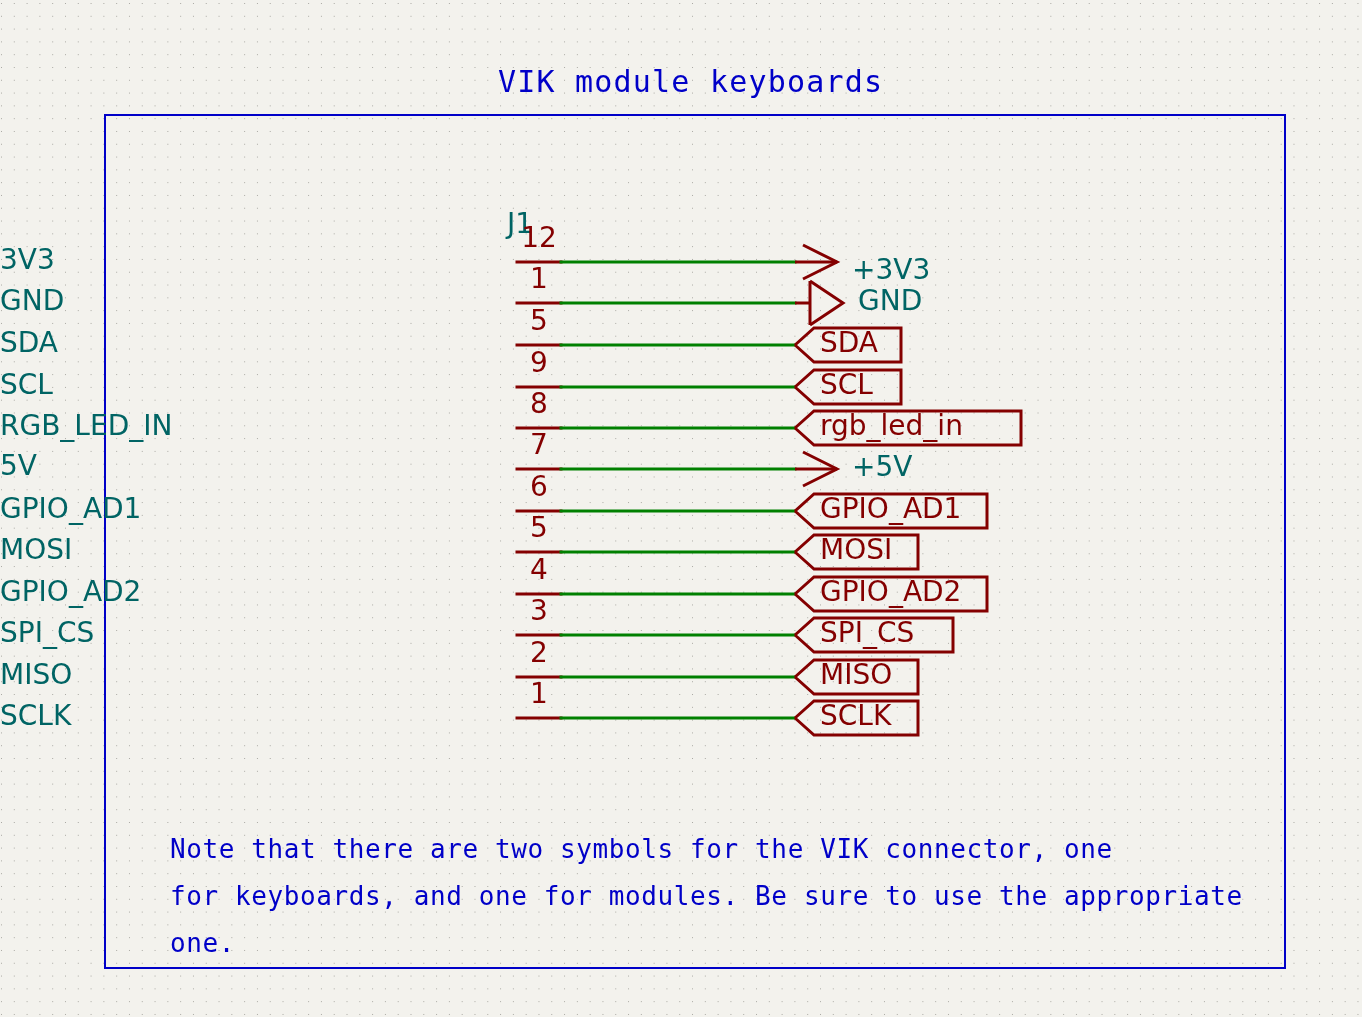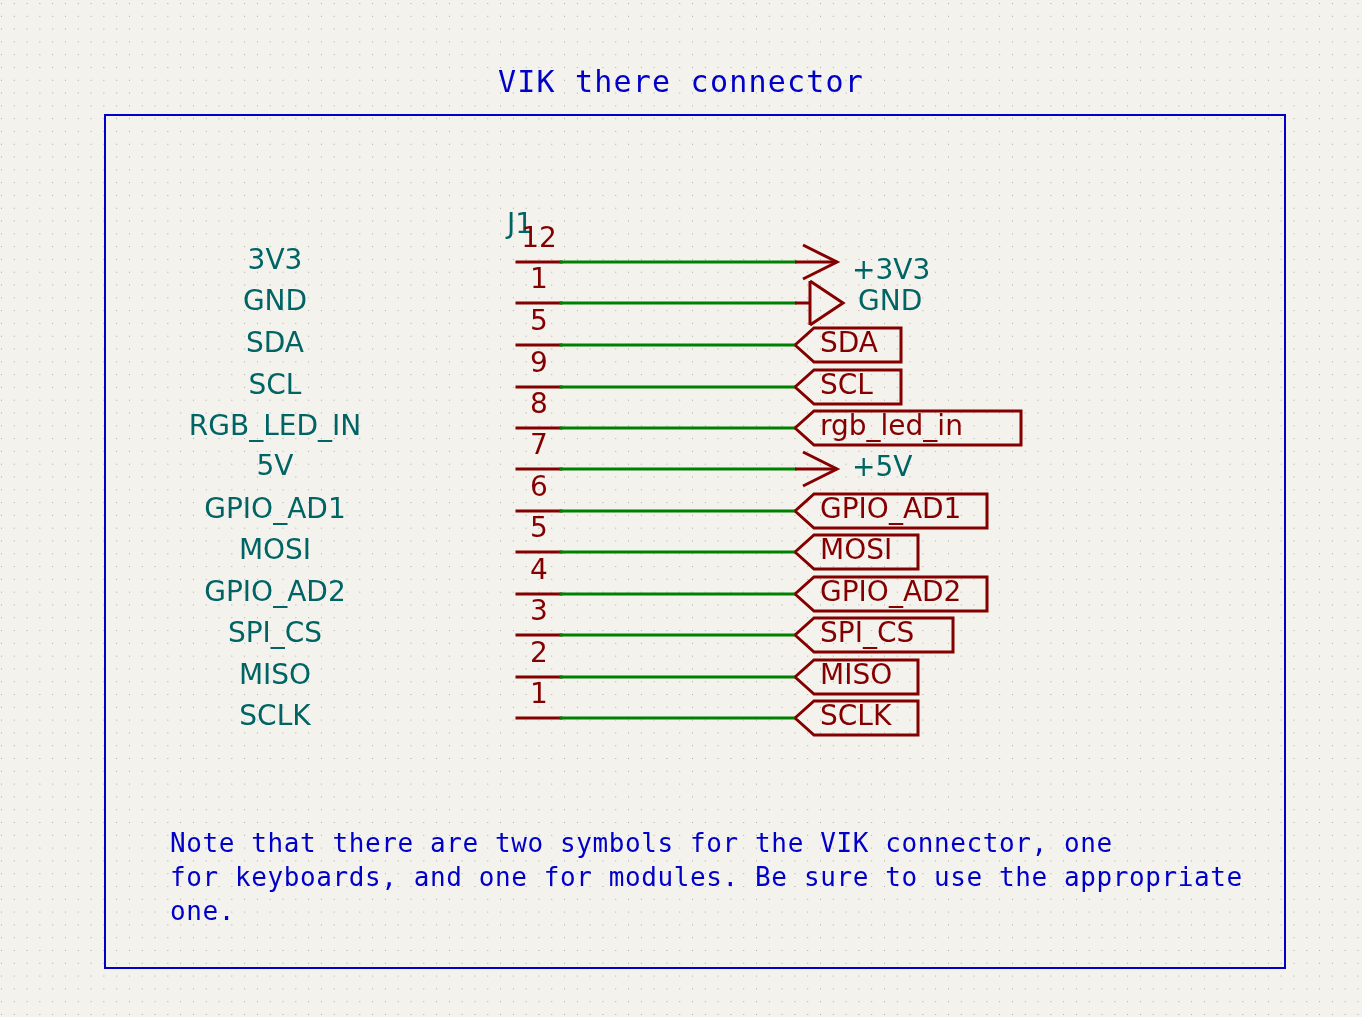--- a/index.html
+++ b/index.html
@@ -52,34 +52,33 @@
     color: #0000c8;
     font-size: 30px;
     letter-spacing: 1.2px;
     white-space: pre;
     font-family: "DejaVu Sans Mono", monospace;
   }
   .note-text {
     position: absolute;
     color: #0000c8;
     font-size: 26px;
-    line-height: 34px;
+    line-height: 47px;
     letter-spacing: 0.6px;
     white-space: pre;
     font-family: "DejaVu Sans Mono", monospace;
   }
   .pin-name {
     position: absolute;
     color: #006464;
     font-size: 28px;
-    text-align: center;
+    text-align: left;
     white-space: nowrap;
     font-family: "DejaVu Sans", sans-serif;
     letter-spacing: 0px;
-    margin-left: 20px;
   }
   .pin-number {
     position: absolute;
     color: #840000;
     font-size: 28px;
     text-align: center;
     white-space: nowrap;
     font-family: "DejaVu Sans", sans-serif;
   }
   .ref-des {
@@ -106,21 +105,21 @@
 </style>
 </head>
 <body>
 
 <div id="grid"></div>
 
 <div id="sheet-border"></div>
 
 <div id="stage">
 
-  <div class="title-text" id="title-text" style="left:498px; top:64px;">VIK there connector</div>
+  <div class="title-text" id="title-text" style="left:498px; top:64px;">VIK module keyboards</div>
 
   <svg class="svg-layer" id="graphics-layer" viewBox="0 0 1362 1017">
       <line x1="517" y1="262" x2="561" y2="262" stroke="#840000" stroke-width="3" stroke-linecap="square"></line>
       <line x1="561" y1="262" x2="795" y2="262" stroke="#008000" stroke-width="3" stroke-linecap="square"></line>
       <polyline points="795,262 837,262" stroke="#840000" stroke-width="3" fill="none" stroke-linejoin="miter"></polyline>
       <polyline points="803,245 837,262 803,279" stroke="#840000" stroke-width="3" fill="none" stroke-linejoin="miter"></polyline>
       <line x1="517" y1="303" x2="561" y2="303" stroke="#840000" stroke-width="3" stroke-linecap="square"></line>
       <line x1="561" y1="303" x2="795" y2="303" stroke="#008000" stroke-width="3" stroke-linecap="square"></line>
       <polyline points="795,303 810,303" stroke="#840000" stroke-width="3" fill="none" stroke-linejoin="miter"></polyline>
       <polyline points="810,281 810,325" stroke="#840000" stroke-width="3" fill="none" stroke-linejoin="miter"></polyline>

